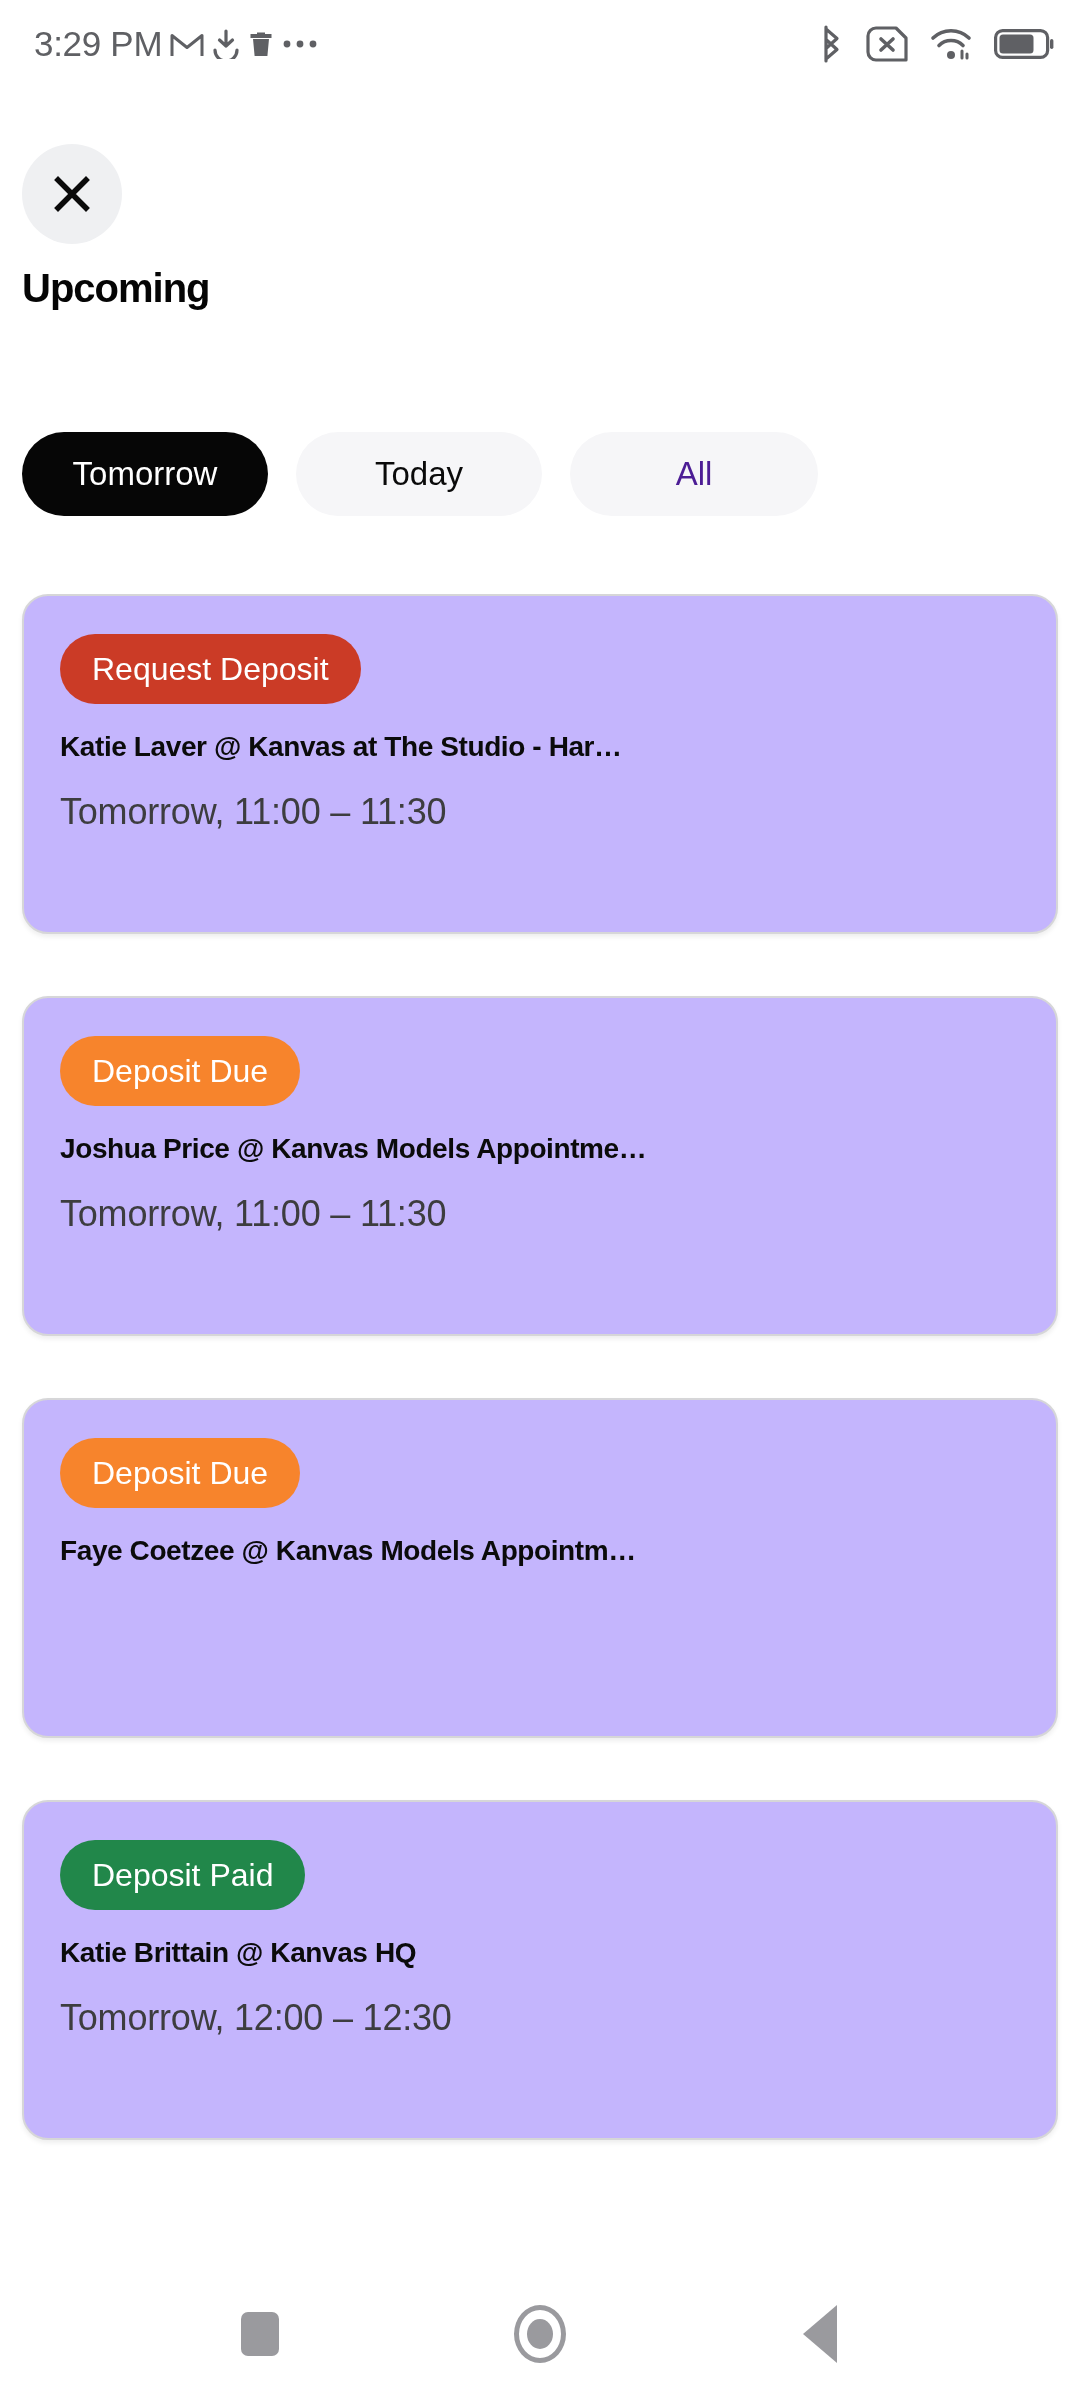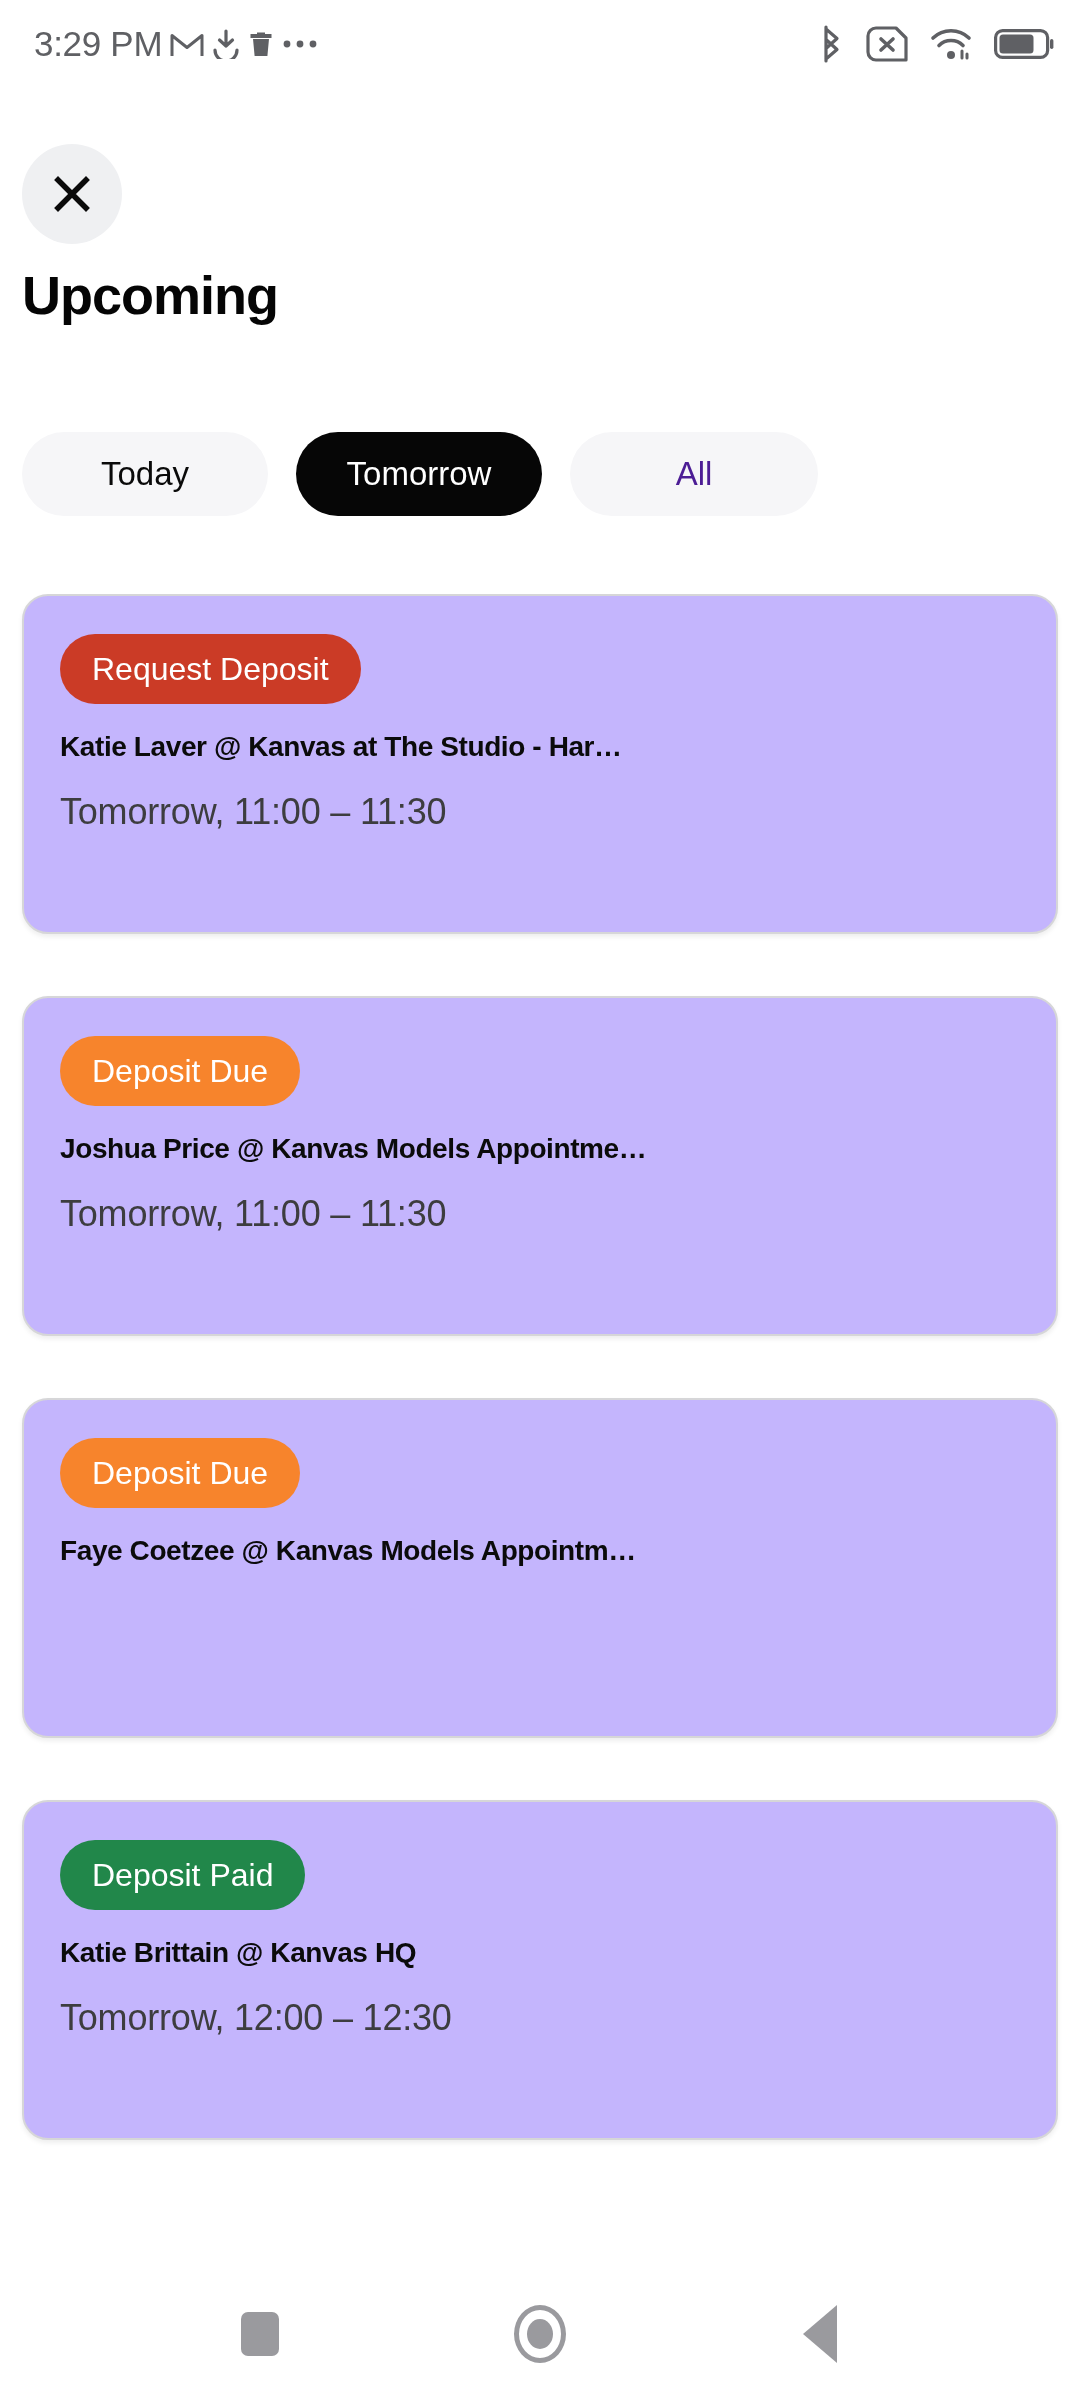--- a/index.html
+++ b/index.html
@@ -59,21 +59,21 @@
     display: flex;
     align-items: center;
     justify-content: center;
     cursor: pointer;
     padding: 0;
   }
   .page-title {
     position: absolute;
     left: 22px;
     top: 268px;
-    font-size: 54px;
+    font-size: 40px;
     font-weight: bold;
     color: #050505;
     letter-spacing: -1px;
     line-height: 1;
   }
 
   
   .chip-row {
     position: absolute;
     top: 432px;
@@ -261,22 +261,22 @@
 
   <button class="close-btn">
     <svg width="44" height="44" viewBox="0 0 44 44">
       <path d="M8 8L36 36M36 8L8 36" stroke="#0a0a0a" stroke-width="5.5" stroke-linecap="square"></path>
     </svg>
   </button>
 
   <h1 class="page-title">Upcoming</h1>
 
   <div class="chip-row">
+    <button class="chip selected" style="background: rgb(6, 6, 6); color: rgb(255, 255, 255);">Tomorrow</button>
     <button class="chip" style="background: rgb(246, 246, 248); color: rgb(10, 10, 10);">Today</button>
-    <button class="chip selected" style="background: rgb(6, 6, 6); color: rgb(255, 255, 255);">Tomorrow</button>
     <button class="chip narrow" style="background: rgb(246, 246, 248); color: #4c1d95;">All</button>
   </div>
 
   <div class="list-viewport">
     <div class="list-inner">
 
       <div class="event-card">
         <div class="badge" style="background: rgb(203, 59, 38);">Request Deposit</div>
         <div class="event-title">Katie    Laver @ Kanvas at The Studio - Har…</div>
         <div class="event-time">Tomorrow, 11:00 –  11:30</div>

